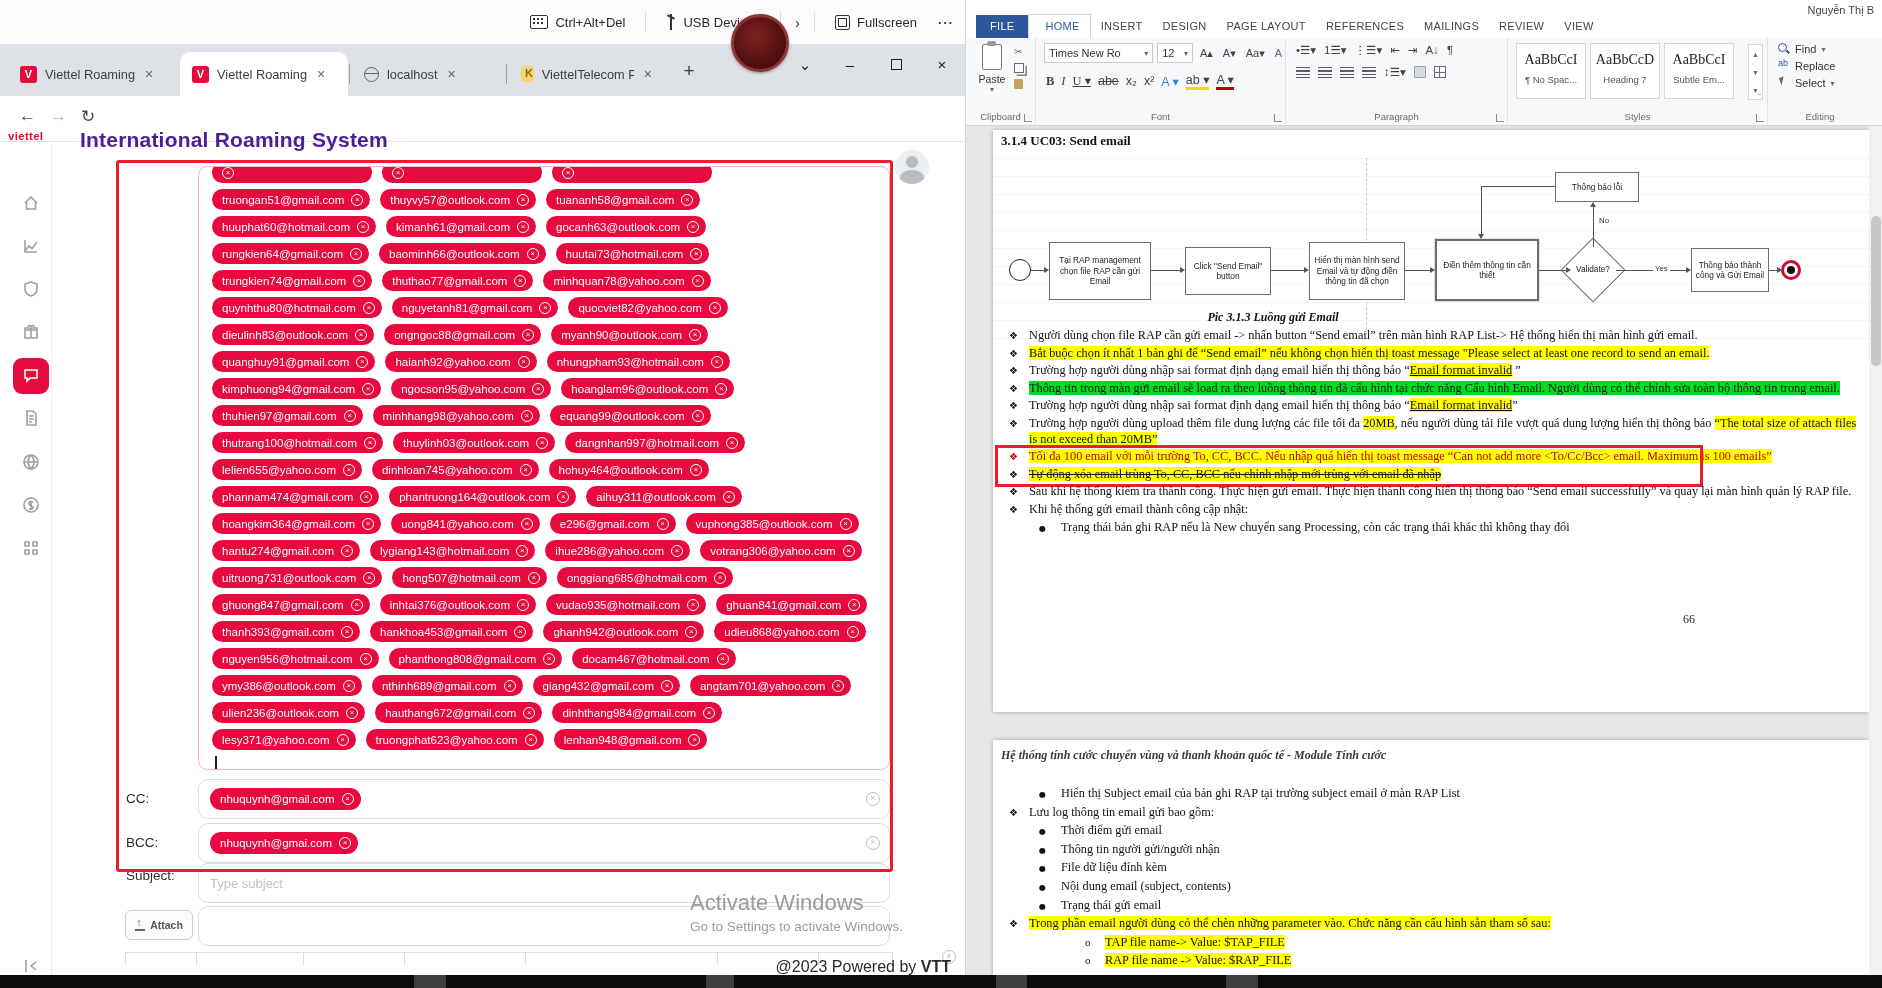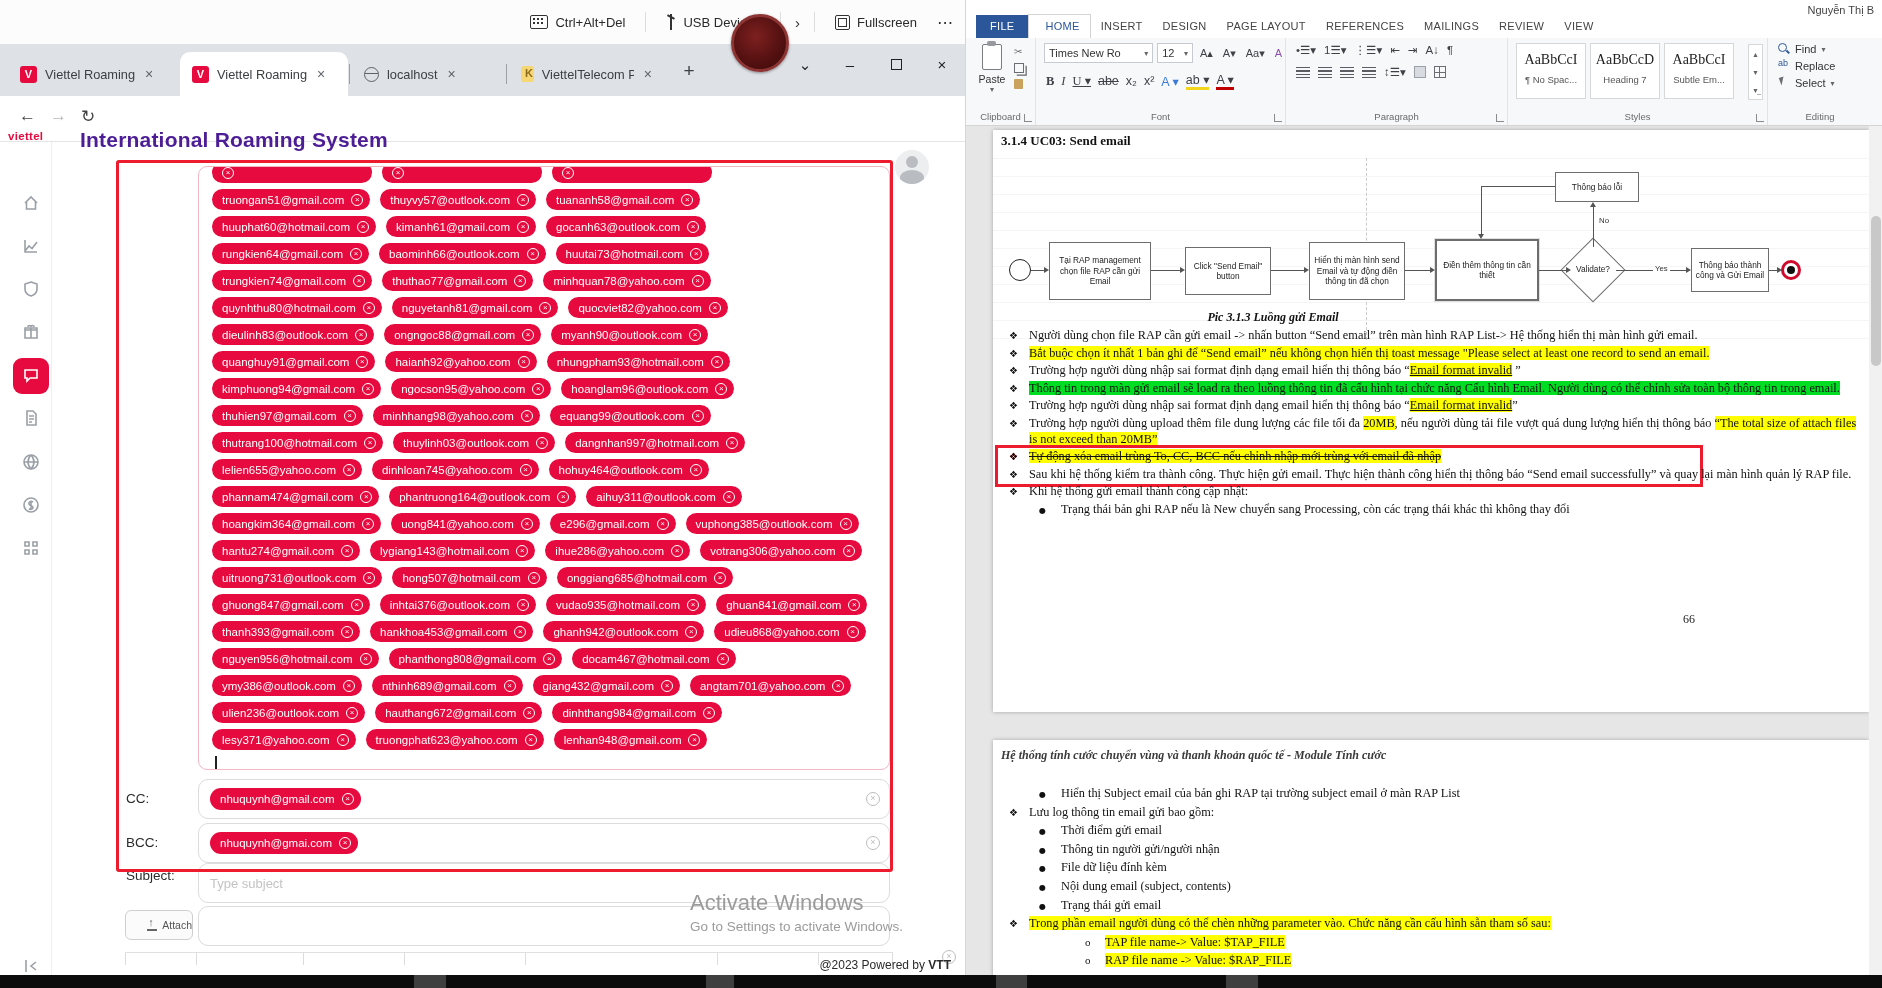--- a/index.html
+++ b/index.html
@@ -85,33 +85,33 @@
   .chip-row.partial { margin-top:-13px; }
   .chip.blank { width:160px; }
   #to-cursor { width:1.6px; height:18px; background:#222; margin:4px 0 0 3px; }
   .clear-ic { position:absolute; width:14px; height:14px; border:1.4px solid #bdbdbd; border-radius:50%; color:#bdbdbd; font-size:9px; line-height:11px; text-align:center; }
   #to-clear { right:9px; bottom:11px; }
 
   .fld-label { position:absolute; left:126px; font-size:13.5px; color:#2b2b2b; }
   .fld-input { position:absolute; left:198px; width:692px; height:40px; border:1px solid #dcdcdc; border-radius:10px; background:#fff; display:flex; align-items:center; padding:0 30px 0 11px; }
   .fld-input .chip { height:22px; }
   #subject-input .ph { color:#c3c3c3; font-size:13px; }
-  #attach-btn { position:absolute; left:125px; top:768px; width:68px; height:30px; border:1px solid #cfcfcf; border-radius:6px; background:#fbfbfb; display:flex; align-items:center; justify-content:flex-end; gap:5px; font-size:10.5px; color:#555; }
+  #attach-btn { position:absolute; left:125px; top:768px; width:68px; height:30px; border:1px solid #cfcfcf; border-radius:6px; background:#fbfbfb; display:flex; align-items:center; justify-content:center; gap:5px; font-size:10.5px; color:#555;font-weight:bold; }
   .up-ic { width:10px; height:12px; position:relative; }
   .up-ic::before { content:"↑"; position:absolute; left:1px; top:-3px; font-size:11px; color:#666; }
   .up-ic::after { content:""; position:absolute; left:0; bottom:0; width:10px; height:1.6px; background:#666; }
   #attach-input { position:absolute; left:198px; top:764px; width:692px; height:40px; border:1px solid #dcdcdc; border-radius:10px; }
 
   #table-sliver { position:absolute; left:125px; top:810px; width:768px; height:13px; border-top:1px solid #e0e0e0; }
   #table-sliver .tcol { position:absolute; top:0; width:1px; height:12px; background:#dcdcdc; }
 
   #watermark { position:absolute; left:690px; top:748px; color:#9b9b9b; }
   #watermark .w1 { font-size:22px; font-weight:300; }
   #watermark .w2 { font-size:13.5px; margin-top:3px; }
-  #app-footer { position:absolute; right:14px; top:816px; font-size:12px; color:#2b2b2b; }
+  #app-footer { position:absolute; right:14px; top:816px; font-size:16px; color:#2b2b2b; }
   #app-footer b { font-weight:800; }
 
   
   #word-pane { position:absolute; left:965px; top:0; width:917px; height:975px; background:#fff; border-left:1px solid #d6d6d6; }
   #word-user { position:absolute; right:8px; top:4px; font-size:11px; color:#444; }
   #word-tabs { position:absolute; left:0; top:12px; width:917px; height:26px; display:flex; align-items:flex-end; padding-left:10px; }
   .wtab { font-size:11px; color:#444; padding:5px 10px 6px 10px; letter-spacing:.3px; }
   .wtab.file { background:#2b579a; color:#fff; padding:5px 14px 6px 14px; }
   .wtab.active { background:#fff; color:#2b579a; border:1px solid #d4d4d4; border-bottom:none;padding-left:16px; }
   #ribbon { position:absolute; left:0; top:38px; width:917px; height:88px; background:#f7f8fa; border-bottom:1px solid #d4d4d4; display:flex; }
@@ -880,21 +880,21 @@
         <div class="flbl" style="left:648px; top:106px;margin-left:12px;">Yes</div>
         <div id="flow-caption">Pic 3.1.3 Luồng gửi Email</div>
       </div>
       <div id="bullets1">
           <div class="blt"><span class="mk">❖</span><span>Người dùng chọn file RAP cần gửi email -&gt; nhấn button “Send email” trên màn hình RAP List-&gt; Hệ thống hiển thị màn hình gửi email.</span></div>
           <div class="blt"><span class="mk">❖</span><span class="hl-y ">Bắt buộc chọn ít nhất 1 bản ghi để “Send email” nếu không chọn hiển thị toast message "Please select at least one record to send an email.</span></div>
           <div class="blt"><span class="mk">❖</span><span>Trường hợp người dùng nhập sai format định dạng email hiển thị thông báo “</span><span class="hl-y useg ">Email format invalid</span><span> ”</span></div>
           <div class="blt"><span class="mk">❖</span><span class="hl-g ">Thông tin trong màn gửi email sẽ load ra theo luồng thông tin đã cấu hình tại chức năng Cấu hình Email. Người dùng có thể chỉnh sửa toàn bộ thông tin trong email.</span></div>
           <div class="blt"><span class="mk">❖</span><span>Trường hợp người dùng nhập sai format định dạng email hiển thị thông báo “</span><span class="hl-y useg ">Email format invalid</span><span>”</span></div>
           <div class="blt"><span class="mk">❖</span><span>Trường hợp người dùng upload thêm file dung lượng các file tối đa </span><span class="hl-y ">20MB</span><span>, nếu người dùng tải file vượt quá dung lượng hiển thị thông báo </span><span class="hl-y ">“The total size of attach files is not exceed than 20MB”</span></div>
-          <div class="blt" style="color: rgb(192, 0, 0);"><span class="mk">❖</span><div class="redbox"></div></div>
+          <div class="blt" style="color: rgb(192, 0, 0);"><span class="mk">❖</span><span class="hl-y ">Tối đa 100 email với mỗi trường To, CC, BCC. Nếu nhập quá hiển thị toast message “Can not add more &lt;To/Cc/Bcc&gt; email. Maximum is 100 emails”</span><div class="redbox"></div></div>
           <div class="blt"><span class="mk">❖</span><span class="hl-y sseg">Tự động xóa email trùng To, CC, BCC nếu chỉnh nhập mới trùng với email đã nhập</span></div>
           <div class="blt"><span class="mk">❖</span><span>Sau khi hệ thống kiểm tra thành công. Thực hiện gửi email. Thực hiện thành công hiển thị thông báo “Send email successfully” và quay lại màn hình quản lý RAP file.</span></div>
           <div class="blt"><span class="mk">❖</span><span>Khi hệ thống gửi email thành công cập nhật:</span></div>
           <div class="blt lvl1"><span class="mk">●</span><span>Trạng thái bản ghi RAP nếu là New chuyển sang Processing, còn các trạng thái khác thì không thay đổi</span></div>
         </div>
       <div id="page1-num">66</div>
     </div>
     <div class="page" id="page2">
       <div id="page2-header">Hệ thống tính cước chuyển vùng và thanh khoản quốc tế - Module Tính cước</div>
       <div id="bullets2">

